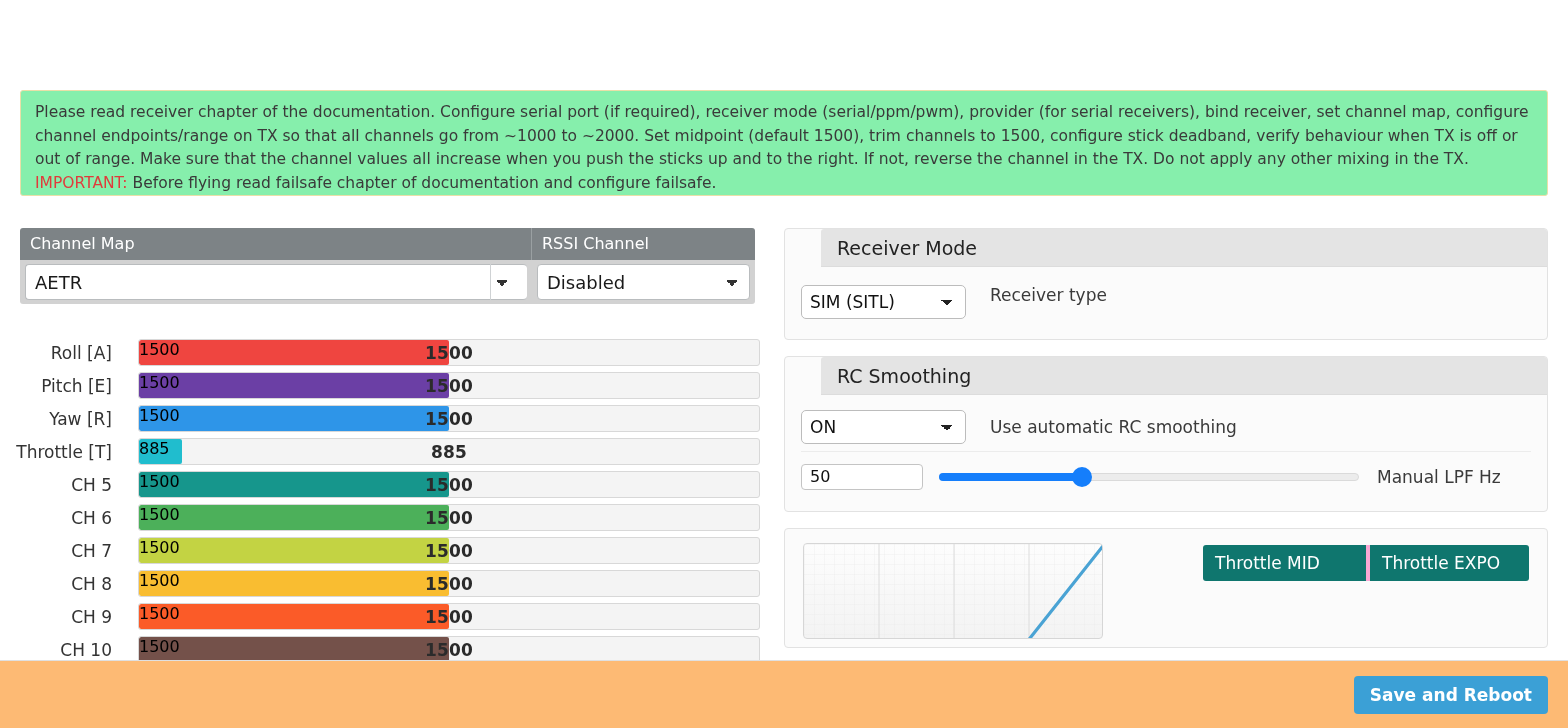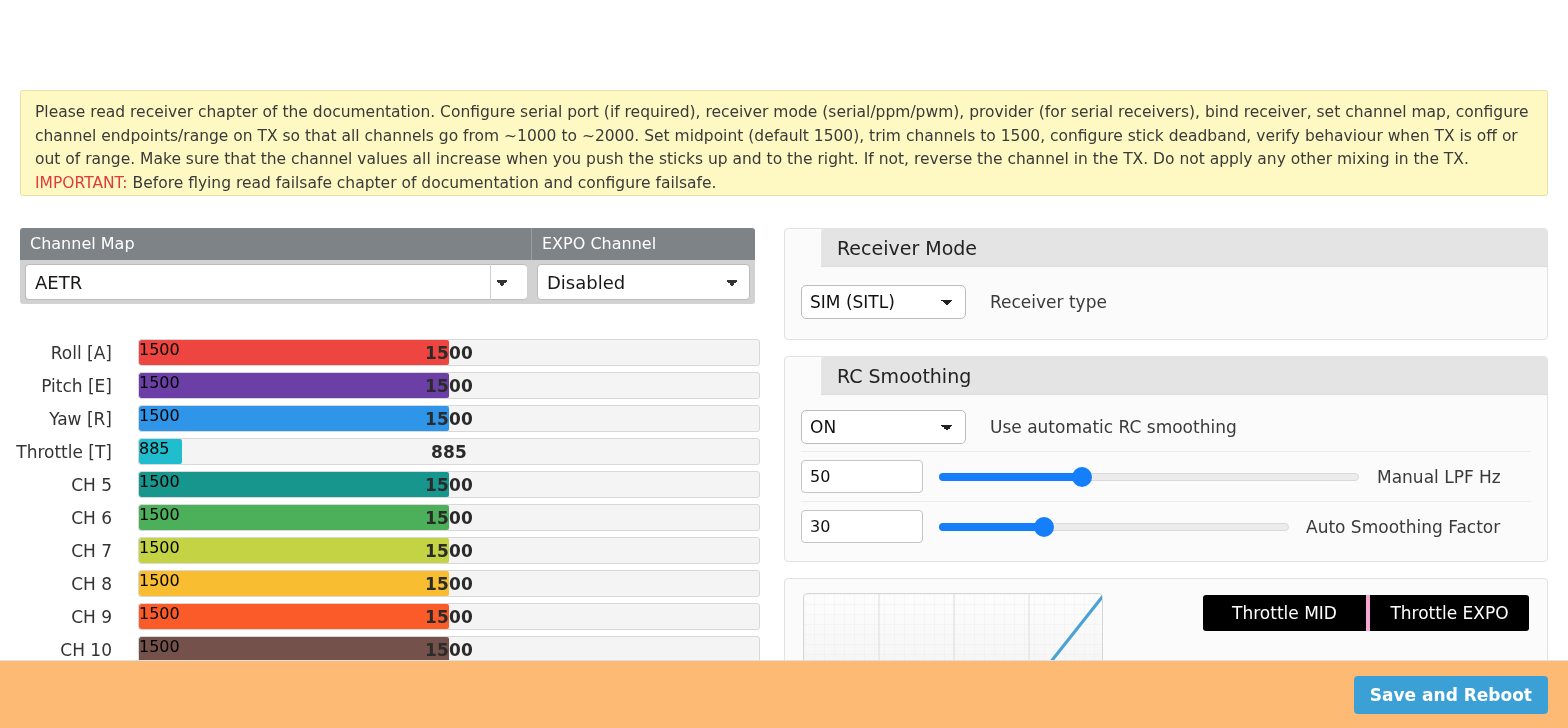--- a/index.html
+++ b/index.html
@@ -34,21 +34,21 @@
     font-family: "DejaVu Sans", "Liberation Sans", sans-serif;
   }
   .title-rule {
     position: absolute; left: 20px; top: 64px; width: 1528px; height: 1px;
     background: #6fa8bd;
   }
 
   
   .notice {
     position: absolute; left: 20px; top: 90px; width: 1528px; height: 106px;
-    background: #fef9c3; border: 1px solid #eadfa8; border-radius: 3px;
+    background: #86efac; border: 1px solid #eadfa8; border-radius: 3px;
     padding: 10px 14px;
   }
   .notice p {
     margin: 0; font-size: 15.5px; line-height: 23.5px; color: #3a3a3a;
   }
   .imp { color: #e03b3b; }
 
   
   .left-col {
     position: absolute; left: 20px; top: 228px; width: 597px;
@@ -130,21 +130,21 @@
     border: 1px solid #e2e2e2; border-radius: 4px;
     margin-bottom: 16px;
   }
   .panel-head {
     height: 38px; background: #e4e4e4; border-bottom: 1px solid #dcdcdc;
     border-radius: 3px 3px 0 0;
     font-size: 19px; color: #222; line-height: 38px; padding-left: 16px; margin-left: 36px;
   }
   .panel-body { padding: 14px 16px 16px 16px; }
 
-  .field-row { display: flex; align-items: center; }
+  .field-row { display: flex; }
   .small-sel {
     width: 165px; height: 34px;
     background: #fff; color: #111;
     border: 1px solid #bcbcbc; border-radius: 5px;
     font-size: 17px; padding: 0 30px 0 8px;
     font-family: "DejaVu Sans", "Liberation Sans", sans-serif;
     -webkit-appearance: none; -moz-appearance: none; appearance: none;
     background-image:
       linear-gradient(45deg, transparent 50%, #222 50%),
       linear-gradient(135deg, #222 50%, transparent 50%);
@@ -153,21 +153,21 @@
     background-repeat: no-repeat;
   }
   .field-label { font-size: 17px; color: #3a3a3a; margin-left: 24px; }
 
   .rc-row {
     display: flex; align-items: center; height: 50px;
     border-top: 1px solid #ececec;
   }
   .rc-row.first { border-top: none; height: 48px; }
   .num-input {
-    width: 122px; height: 33px;
+    width: 122px; height: 26px;
     border: 1px solid #c4c4c4; border-radius: 4px;
     background: #fff; color: #111; font-size: 16px;
     padding: 0 8px;
     font-family: "DejaVu Sans", "Liberation Sans", sans-serif;
   }
   .slider-wrap { position: relative; margin-left: 16px; height: 20px; }
   .slider-track {
     position: absolute; top: 6px; left: 0; height: 8px;
     background: #ececec; border: 1px solid #dadada; border-radius: 5px;
   }
@@ -187,22 +187,22 @@
     border: 1px solid #e2e2e2; border-radius: 4px;
     height: 120px; overflow: hidden; position: relative;
   }
   .curve-box {
     position: absolute; left: 18px; top: 14px; width: 300px; height: 96px;
     background: linear-gradient(180deg,#fdfdfd,#f3f3f3);
     border: 1px solid #d6d6d6; border-radius: 4px; overflow: hidden;
   }
   .thr-head {
     position: absolute; left: 418px; top: 16px;
-    display: flex; height: 36px; background: #000000;
-    border-radius: 3px; overflow: hidden; text-align: center;
+    display: flex; height: 36px; background: #0f766e;
+    border-radius: 3px; overflow: hidden;
   }
   .thr-head .cell {
     color: #fff; font-size: 17px; line-height: 36px; padding: 0 12px;
     width: 163px;
   }
   .thr-head .cell.second { border-left: 4px solid #f9a8d4; }
 
   
   .footer {
     position: absolute; left: 0; bottom: 0; width: 1568px; height: 68px;
@@ -226,21 +226,21 @@
   <div class="notice">
     <p>
       <span>Please read receiver chapter of the documentation. Configure serial port (if required), receiver mode (serial/ppm/pwm), provider (for serial receivers), bind receiver, set channel map, configure channel endpoints/range on TX so that all channels go from ~1000 to ~2000. Set midpoint (default 1500), trim channels to 1500, configure stick deadband, verify behaviour when TX is off or out of range. Make sure that the channel values all increase when you push the sticks up and to the right. If not, reverse the channel in the TX. Do not apply any other mixing in the TX.</span><br>
       <span class="imp">IMPORTANT:</span><span> Before flying read failsafe chapter of documentation and configure failsafe.</span>
     </p>
   </div>
 
   <div class="left-col">
     <div class="map-head">
       <div class="cell a">Channel Map</div>
-      <div class="cell b">EXPO Channel</div>
+      <div class="cell b">RSSI Channel</div>
     </div>
     <div class="map-body">
       <div class="cellw a">
         <div class="selwrap">
           <select class="sel" id="chanmap-select"><option value="AETR">AETR</option></select>
         </div>
       </div>
       <div class="cellw b">
         <select class="sel" id="rssi-select"><option value="Disabled">Disabled</option></select>
       </div>
@@ -354,29 +354,20 @@
         <div class="rc-row">
           <input class="num-input" type="text" id="lpf-input" value="50" style="">
           <div class="slider-wrap" style="width:420px;">
             <div class="slider-track" style="width:420px;"></div>
             <div class="slider-fill" id="lpf-fill" style="width: 142.8px;"></div>
             <div class="slider-thumb" id="lpf-thumb" style="left: 132.8px;"></div>
           </div>
           <span class="rc-label" style="left:593px;">Manual LPF Hz</span>
         </div>
 
-        <div class="rc-row">
-          <input class="num-input" type="text" id="factor-input" value="30" style="">
-          <div class="slider-wrap" style="width:350px;">
-            <div class="slider-track" style="width:350px;"></div>
-            <div class="slider-fill" id="factor-fill" style="width: 105px;"></div>
-            <div class="slider-thumb" id="factor-thumb" style="left: 95px;"></div>
-          </div>
-          <span class="rc-label" style="left:522px;">Auto Smoothing Factor</span>
-        </div>
 
       </div>
     </div>
 
     <div class="curve-panel">
       <div class="curve-box">
         <svg width="300" height="96" viewBox="0 0 300 96">
           <defs>
             <pattern id="gridsm" width="10" height="10" patternUnits="userSpaceOnUse">
               <path d="M10 0 L0 0 0 10" fill="none" stroke="#e9e9e9" stroke-width="0.7"></path>

